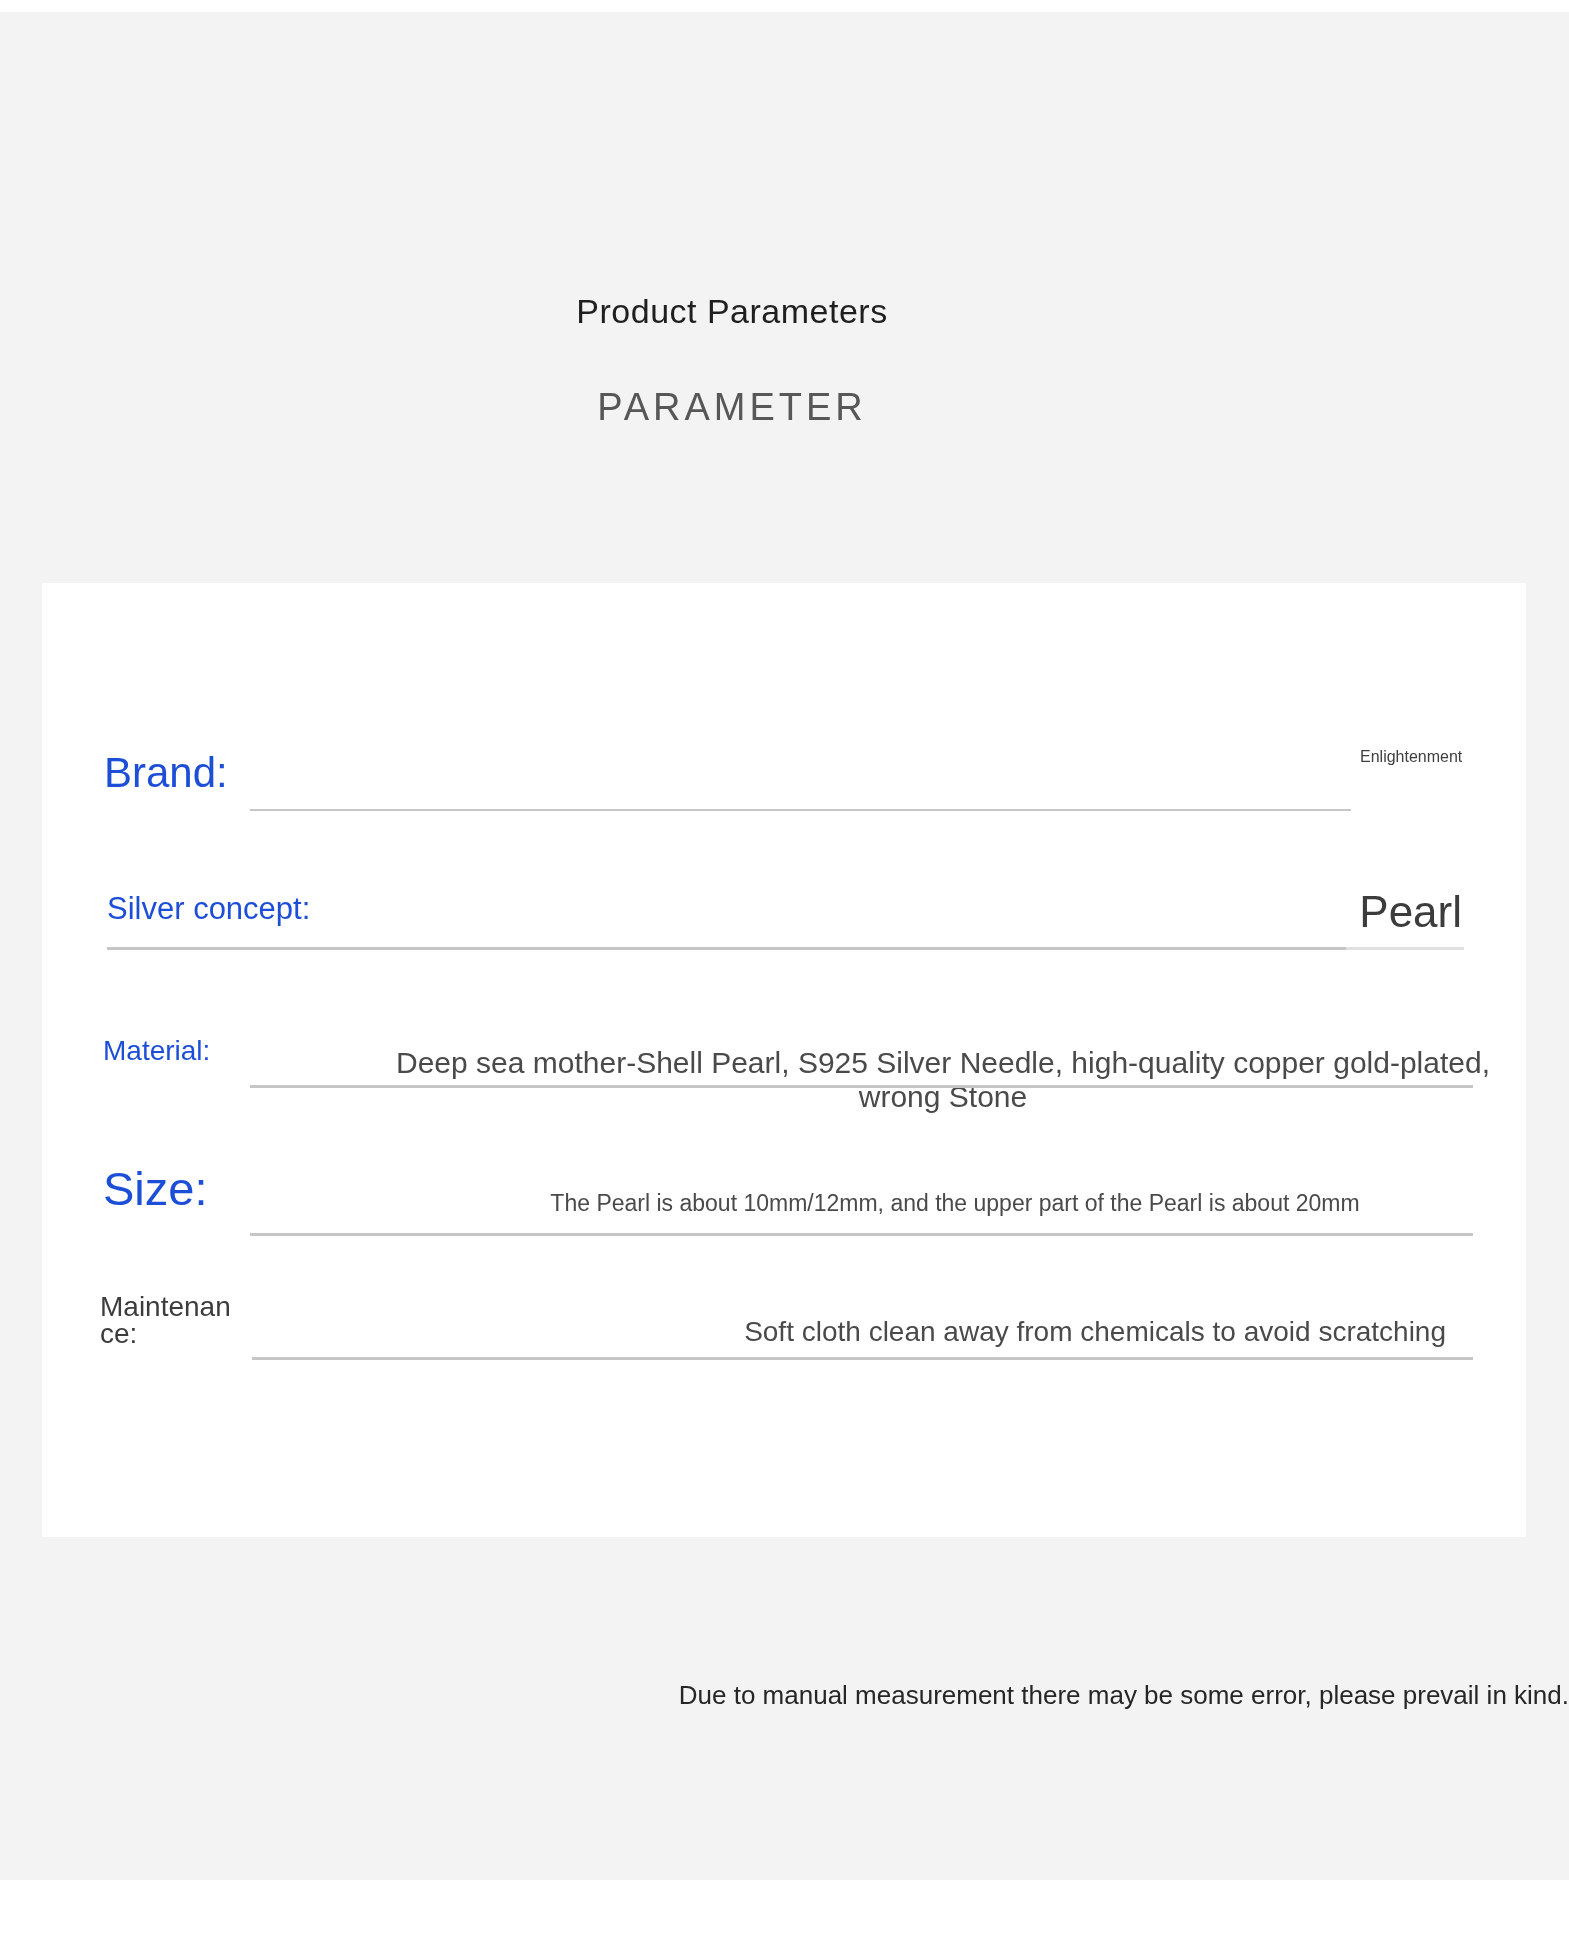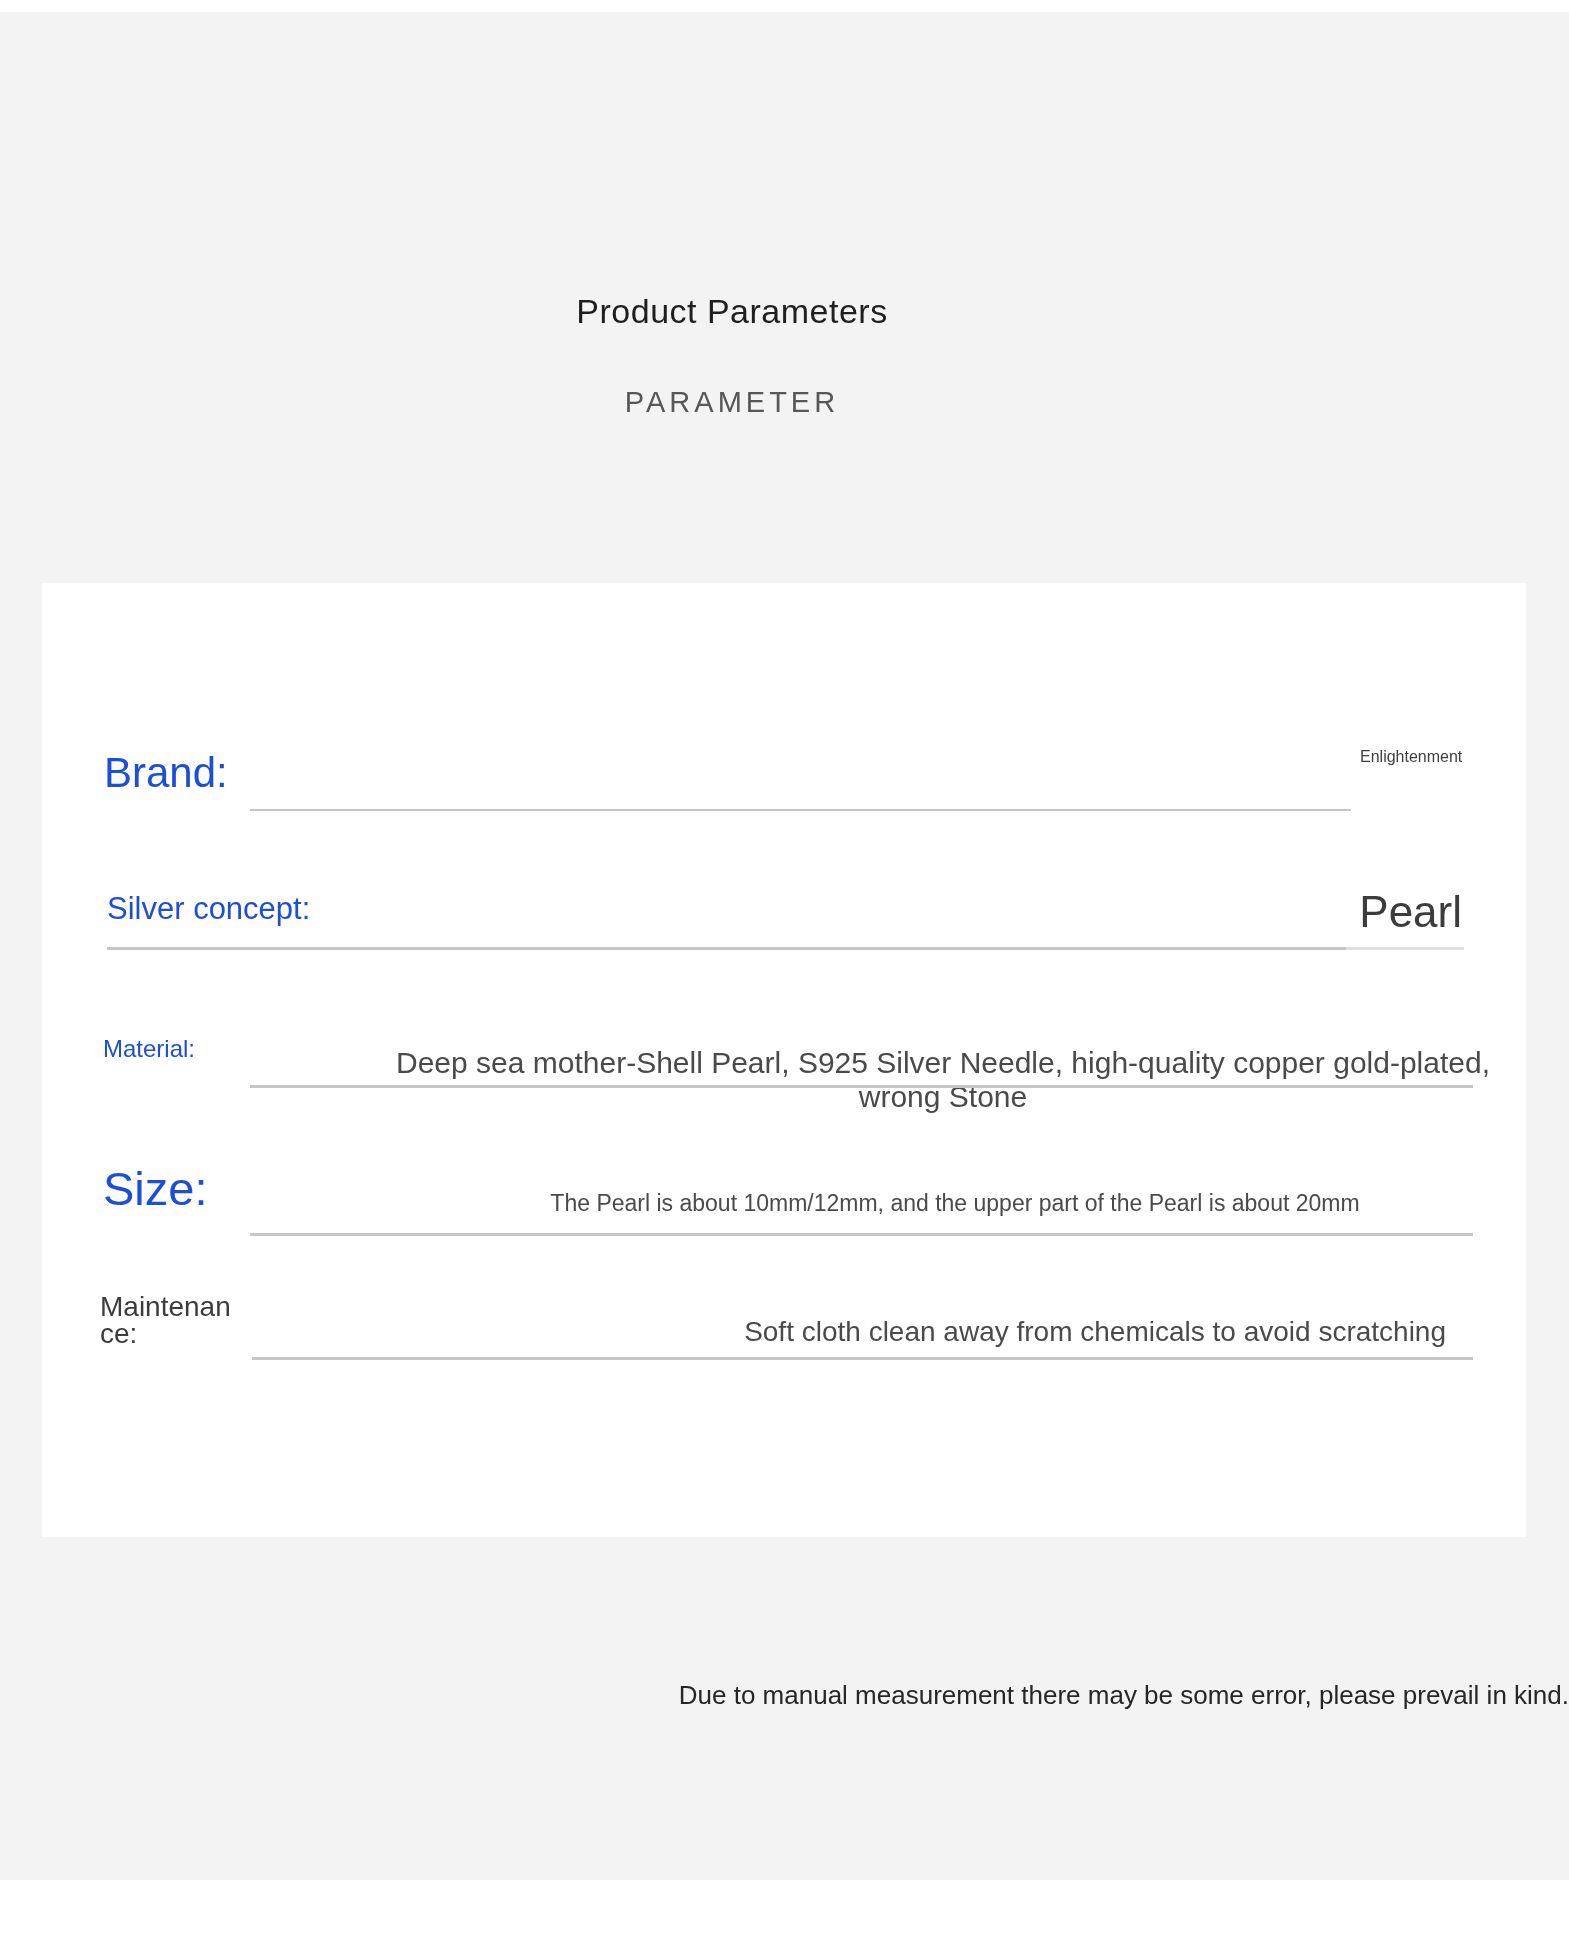--- a/index.html
+++ b/index.html
@@ -13,21 +13,21 @@
   .section{
     position:absolute;left:0;top:12px;width:1569px;height:1868px;
     background:#f2f3f2;
   }
   .title{
     position:absolute;left:0;top:280px;width:1464px;text-align:center;
     font-size:34px;color:#1f1f1f;letter-spacing:0.5px;
   }
   .subtitle{
     position:absolute;left:0;top:374px;width:1464px;text-align:center;
-    font-size:29px;color:#575757;letter-spacing:4px;
+    font-size:38px;color:#575757;letter-spacing:4px;
   }
   
   .card{
     position:absolute;left:42px;top:571px;width:1484px;height:954px;
     background:#ffffff;
   }
   .rule{position:absolute;height:3px;background:#c6c6c6;}
   .rule-thin{height:2px;}
   .rule-light{background:#e0e0e0;}
   .lbl{position:absolute;color:#1d4ed8;white-space:nowrap;}
@@ -42,21 +42,21 @@
   }
 
   .design-label{left:65px;top:308px;font-size:31px;}
   .design-line{left:65px;top:364px;width:1239px;}
   .design-line-ext{left:1304px;top:364px;width:118px;}
   .design-value{
     right:64px;top:304px;font-size:44px;color:#3c3c3c;
     text-align:right;white-space:nowrap;
   }
 
-  .material-label{left:61px;top:452px;font-size:24px;text-align:right;}
+  .material-label{left:61px;top:452px;font-size:28px;text-align:right;}
   .material-value{left:318px;right:0;top:463px;font-size:30px;text-align:center;}
   .material-line{left:208px;top:502px;width:1223px;}
 
   .size-label{left:61px;top:578px;font-size:47px;}
   .size-value{left:342px;right:0;top:607px;font-size:23px;text-align:center;}
   .size-line{left:208px;top:650px;width:1223px;}
 
   .maint-label{
     left:58px;top:710px;width:138px;
     font-size:28px;line-height:27px;color:#3c3c3c;

